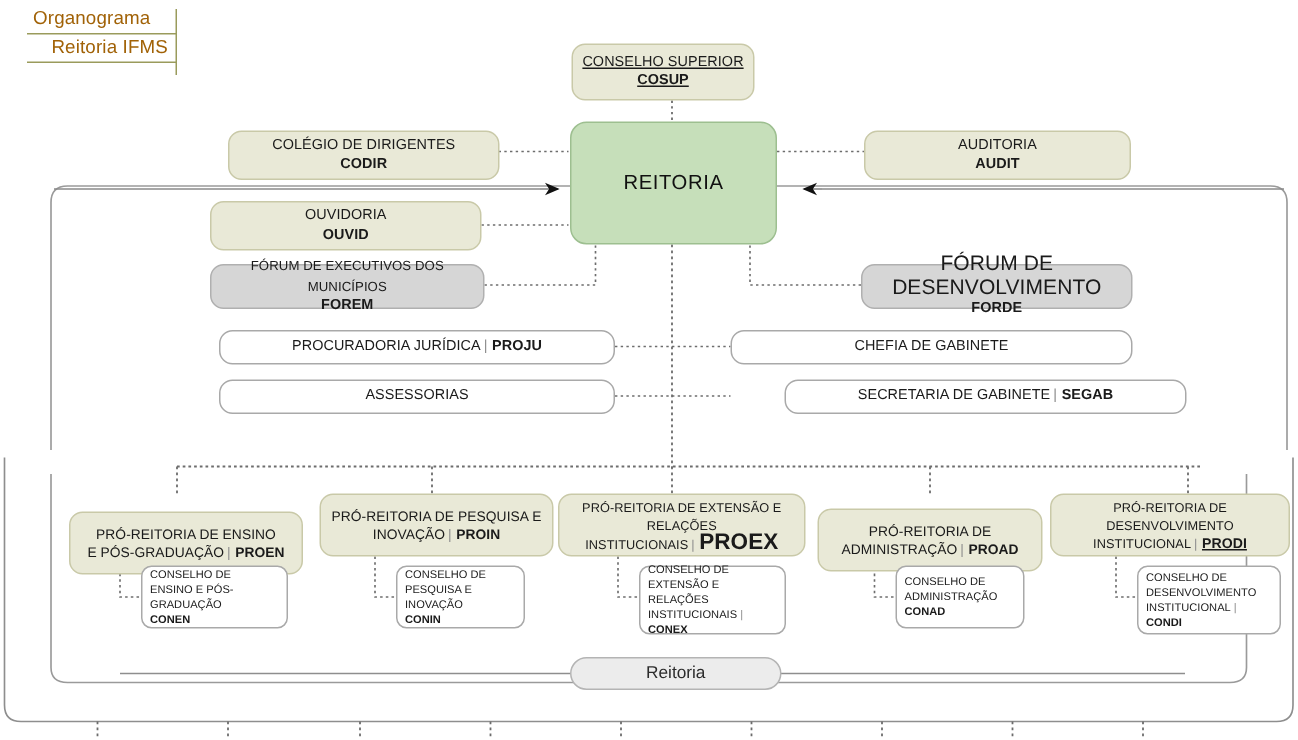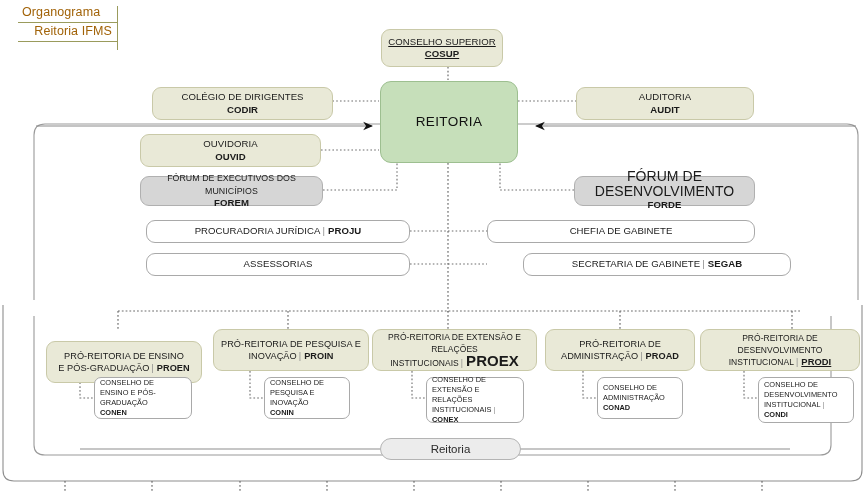--- a/index.html
+++ b/index.html
@@ -224,21 +224,21 @@
     </div>
   </div>
 
   <div class="node cream proreit" style="left:372px;top:329px;width:165px;height:42px;font-size:8.5px;">
     <div class="inner">
       <span>PRÓ-REITORIA DE EXTENSÃO E RELAÇÕES</span><br>
       <span>INSTITUCIONAIS</span><span class="sep">|</span><b style="font-size:15px;">PROEX</b>
     </div>
   </div>
 
-  <div class="node cream proreit" style="left:545px;top:329px;width:150px;height:42px;">
+  <div class="node cream proreit" style="left:545px;top:339px;width:150px;height:42px;">
     <div class="inner">
       <span>PRÓ-REITORIA DE</span><br>
       <span>ADMINISTRAÇÃO</span><span class="sep">|</span><b>PROAD</b>
     </div>
   </div>
 
   <div class="node cream proreit" style="left:700px;top:329px;width:160px;height:42px;font-size:8.5px;">
     <div class="inner">
       <span>PRÓ-REITORIA DE DESENVOLVIMENTO</span><br>
       <span>INSTITUCIONAL</span><span class="sep">|</span><b style="font-size:9.4px;text-decoration:underline;">PRODI</b>

